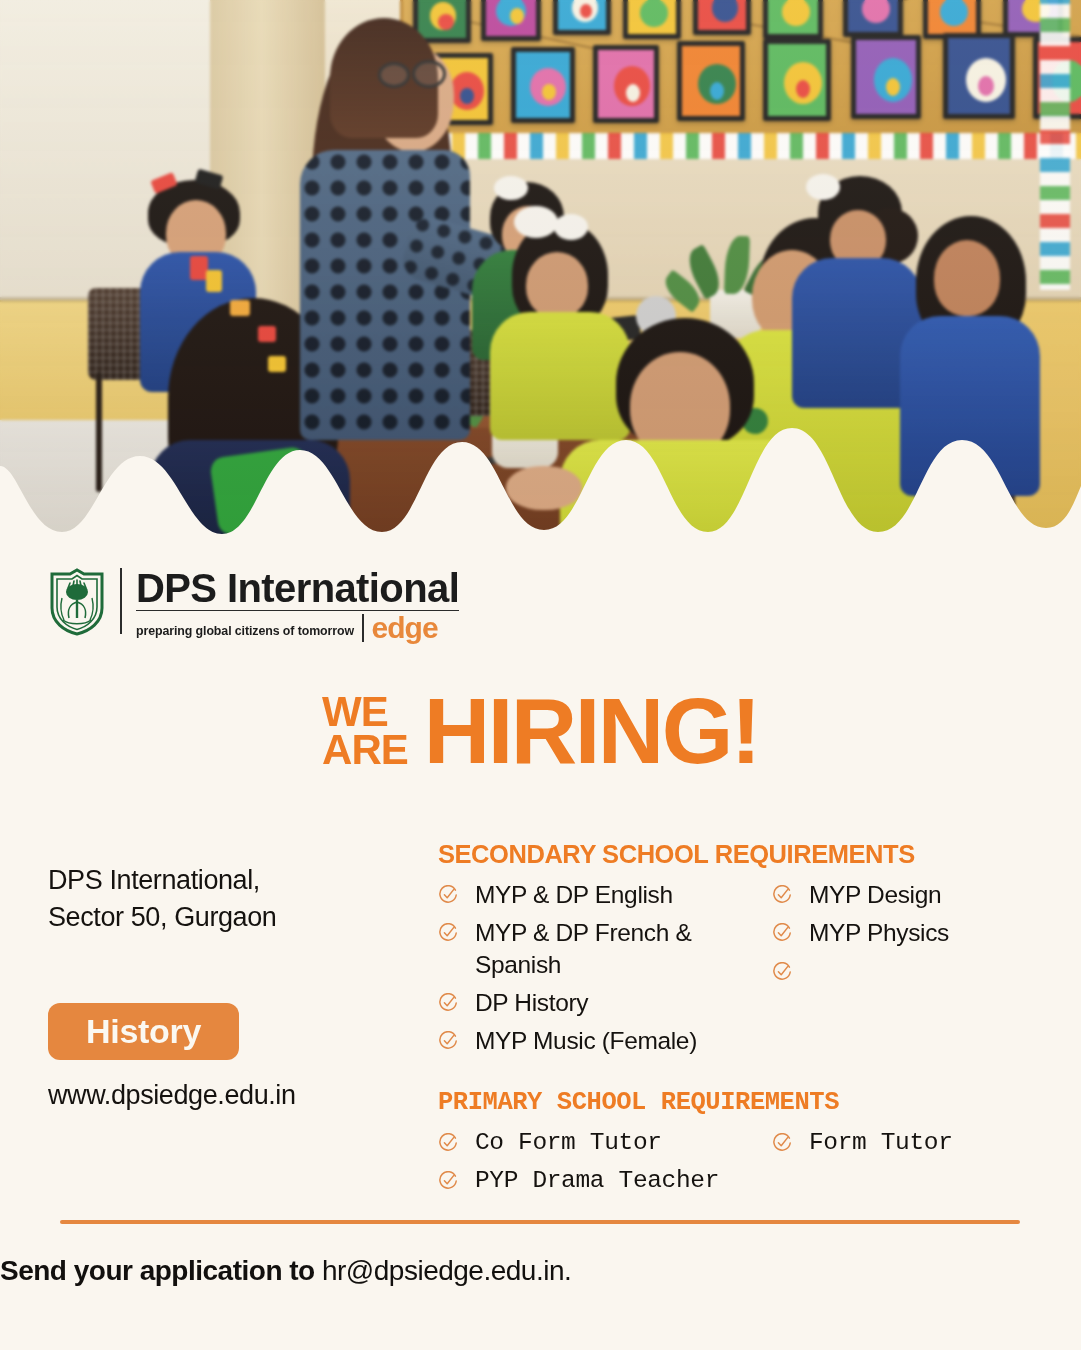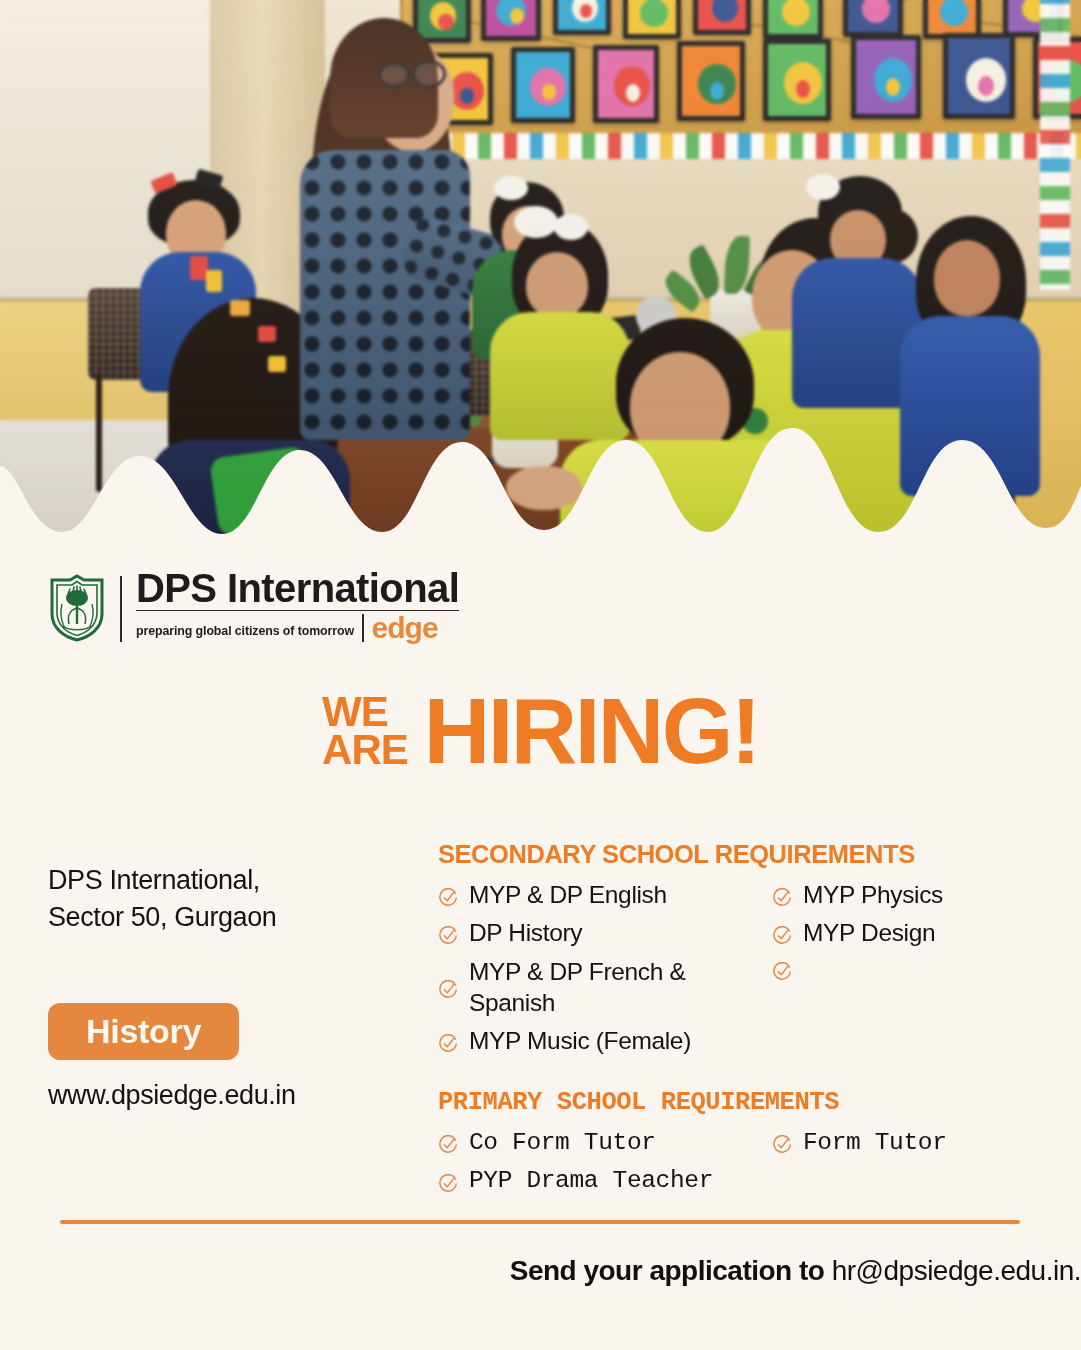--- a/index.html
+++ b/index.html
@@ -115,21 +115,21 @@
     background:linear-gradient(180deg,rgba(255,250,235,.10),rgba(60,35,10,.05)); }
 
   
   .wave{ position:absolute; left:0; bottom:-2px; width:1081px; height:180px;
     display:block; }
 
   
   .content{ position:absolute; top:540px; left:0; width:1081px; }
 
   .logo-row{ position:absolute; top:28px; left:48px; display:flex;
-    align-items:flex-end; gap:14px; }
+    align-items:flex-start; gap:14px; }
   .crest{ width:58px; height:68px; }
   .logo-divider{ width:2px; height:66px; background:#2b2b2b; }
   .logo-text{ display:flex; flex-direction:column; }
   .logo-title{ font-size:40px; font-weight:600; color:#1c1c1c;
     letter-spacing:-.6px; line-height:1.02; }
   .logo-sub{ display:flex; align-items:flex-end; gap:8px;
     border-top:1.6px solid #2b2b2b; padding-top:3px; margin-top:1px; }
   .logo-tag{ font-size:12.4px; font-weight:700; color:#1c1c1c;
     letter-spacing:-.1px; padding-bottom:4px; }
   .logo-bar{ width:1.6px; height:28px; background:#2b2b2b; }
@@ -155,31 +155,31 @@
     font-weight:400; letter-spacing:-.4px; }
   .badge-website{ margin-top:66px; }
   .site{ margin-top:20px; font-size:27px; color:#15120f; font-weight:500;
     letter-spacing:-.4px; }
 
   .right-col{ position:absolute; left:438px; top:0; width:600px; }
   .sec-title{ font-size:25.5px; font-weight:800; color:#EE7C24;
     letter-spacing:-.45px; margin-bottom:6px; }
   .req-grid{ display:grid; grid-template-columns:330px 270px;
     column-gap:4px; row-gap:0; }
-  .req{ display:flex; align-items:center; gap:11px; padding:4px 0 3px; }
+  .req{ display:flex; align-items:flex-start; gap:17px; padding:4px 0 3px; }
   .check{ flex:0 0 auto; width:20px; height:20px; margin-top:6px; }
   .req-label{ font-size:24.5px; color:#15120f; line-height:1.28;
     letter-spacing:-.35px; }
   .primary-wrap{ margin-top:28px;font-family:Liberation Mono, monospace; }
 
   .divider{ position:absolute; top:680px; left:60px; width:960px; height:4px;
     background:#E5873F; border-radius:2px; }
 
   .footer{ position:absolute; top:715px; left:0; width:1081px;
-    text-align:right; }
+    text-align:left; }
   .footer-strong{ font-size:28px; font-weight:800; color:#12100e;
     letter-spacing:-.5px; }
   .footer-email{ font-size:28px; font-weight:400; color:#12100e;
     letter-spacing:-.5px; }
 </style>
 </head>
 <body>
 
 <div class="photo-banner">
   <div class="photo-scene">
@@ -439,51 +439,51 @@
               <path d="M17.4,5.2 A8.2,8.2 0 1 0 18.2,10" fill="none" stroke="#E08A4A" stroke-width="1.5" stroke-linecap="round"></path>
               <path d="M6.4,9.8 L9.2,12.8 L15.6,4.6" fill="none" stroke="#E08A4A" stroke-width="1.5" stroke-linecap="round" stroke-linejoin="round"></path>
             </svg>
             <span class="req-label">MYP &amp; DP English</span>
           </div>
           <div class="req">
             <svg class="check" viewBox="0 0 20 20">
               <path d="M17.4,5.2 A8.2,8.2 0 1 0 18.2,10" fill="none" stroke="#E08A4A" stroke-width="1.5" stroke-linecap="round"></path>
               <path d="M6.4,9.8 L9.2,12.8 L15.6,4.6" fill="none" stroke="#E08A4A" stroke-width="1.5" stroke-linecap="round" stroke-linejoin="round"></path>
             </svg>
+            <span class="req-label">MYP &amp; DP French &amp; Spanish</span>
+          </div>
+          <div class="req">
+            <svg class="check" viewBox="0 0 20 20">
+              <path d="M17.4,5.2 A8.2,8.2 0 1 0 18.2,10" fill="none" stroke="#E08A4A" stroke-width="1.5" stroke-linecap="round"></path>
+              <path d="M6.4,9.8 L9.2,12.8 L15.6,4.6" fill="none" stroke="#E08A4A" stroke-width="1.5" stroke-linecap="round" stroke-linejoin="round"></path>
+            </svg>
             <span class="req-label">DP History</span>
-          </div>
-          <div class="req">
-            <svg class="check" viewBox="0 0 20 20">
-              <path d="M17.4,5.2 A8.2,8.2 0 1 0 18.2,10" fill="none" stroke="#E08A4A" stroke-width="1.5" stroke-linecap="round"></path>
-              <path d="M6.4,9.8 L9.2,12.8 L15.6,4.6" fill="none" stroke="#E08A4A" stroke-width="1.5" stroke-linecap="round" stroke-linejoin="round"></path>
-            </svg>
-            <span class="req-label">MYP &amp; DP French &amp; Spanish</span>
           </div>
           <div class="req">
             <svg class="check" viewBox="0 0 20 20">
               <path d="M17.4,5.2 A8.2,8.2 0 1 0 18.2,10" fill="none" stroke="#E08A4A" stroke-width="1.5" stroke-linecap="round"></path>
               <path d="M6.4,9.8 L9.2,12.8 L15.6,4.6" fill="none" stroke="#E08A4A" stroke-width="1.5" stroke-linecap="round" stroke-linejoin="round"></path>
             </svg>
             <span class="req-label">MYP Music (Female)</span>
           </div>
         </div>
         <div>
           <div class="req">
             <svg class="check" viewBox="0 0 20 20">
               <path d="M17.4,5.2 A8.2,8.2 0 1 0 18.2,10" fill="none" stroke="#E08A4A" stroke-width="1.5" stroke-linecap="round"></path>
               <path d="M6.4,9.8 L9.2,12.8 L15.6,4.6" fill="none" stroke="#E08A4A" stroke-width="1.5" stroke-linecap="round" stroke-linejoin="round"></path>
             </svg>
+            <span class="req-label">MYP Design</span>
+          </div>
+          <div class="req">
+            <svg class="check" viewBox="0 0 20 20">
+              <path d="M17.4,5.2 A8.2,8.2 0 1 0 18.2,10" fill="none" stroke="#E08A4A" stroke-width="1.5" stroke-linecap="round"></path>
+              <path d="M6.4,9.8 L9.2,12.8 L15.6,4.6" fill="none" stroke="#E08A4A" stroke-width="1.5" stroke-linecap="round" stroke-linejoin="round"></path>
+            </svg>
             <span class="req-label">MYP Physics</span>
-          </div>
-          <div class="req">
-            <svg class="check" viewBox="0 0 20 20">
-              <path d="M17.4,5.2 A8.2,8.2 0 1 0 18.2,10" fill="none" stroke="#E08A4A" stroke-width="1.5" stroke-linecap="round"></path>
-              <path d="M6.4,9.8 L9.2,12.8 L15.6,4.6" fill="none" stroke="#E08A4A" stroke-width="1.5" stroke-linecap="round" stroke-linejoin="round"></path>
-            </svg>
-            <span class="req-label">MYP Design</span>
           </div>
           <div class="req">
             <svg class="check" viewBox="0 0 20 20">
               <path d="M17.4,5.2 A8.2,8.2 0 1 0 18.2,10" fill="none" stroke="#E08A4A" stroke-width="1.5" stroke-linecap="round"></path>
               <path d="M6.4,9.8 L9.2,12.8 L15.6,4.6" fill="none" stroke="#E08A4A" stroke-width="1.5" stroke-linecap="round" stroke-linejoin="round"></path>
             </svg>
           </div>
         </div>
       </div>
 

